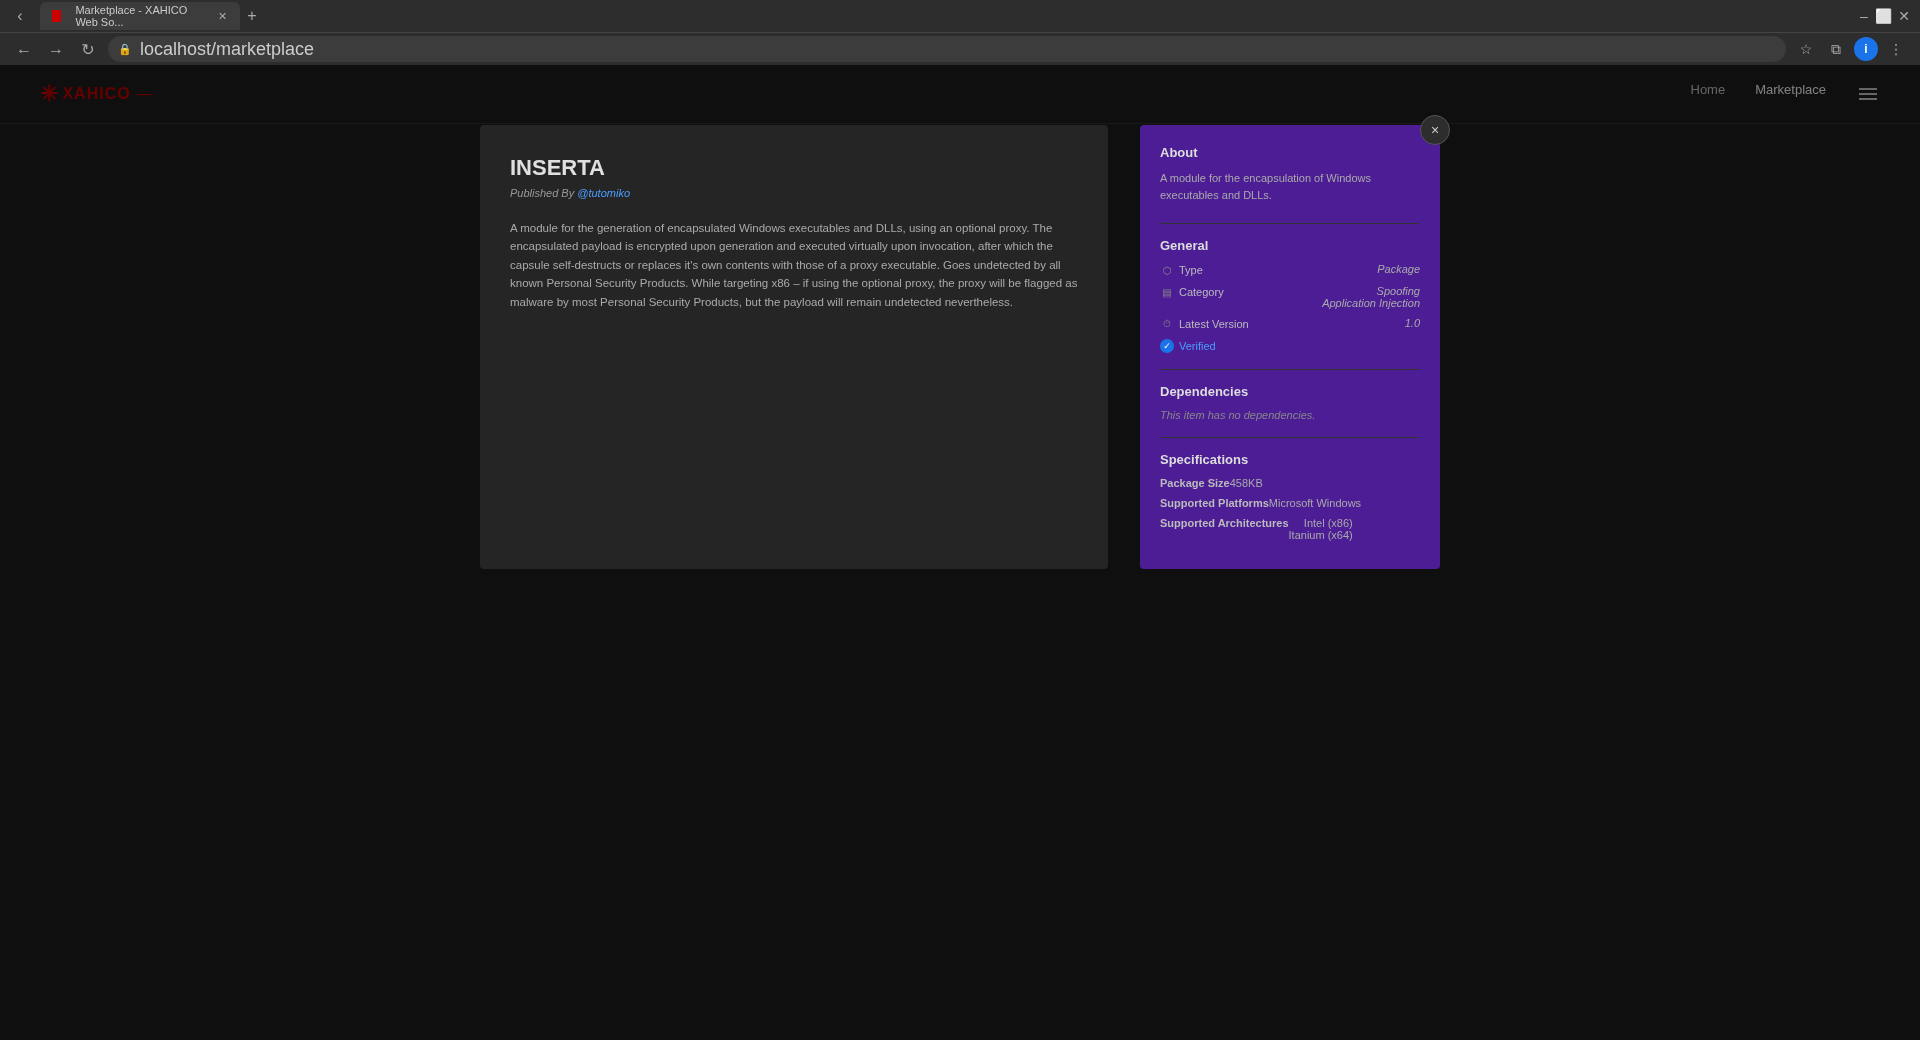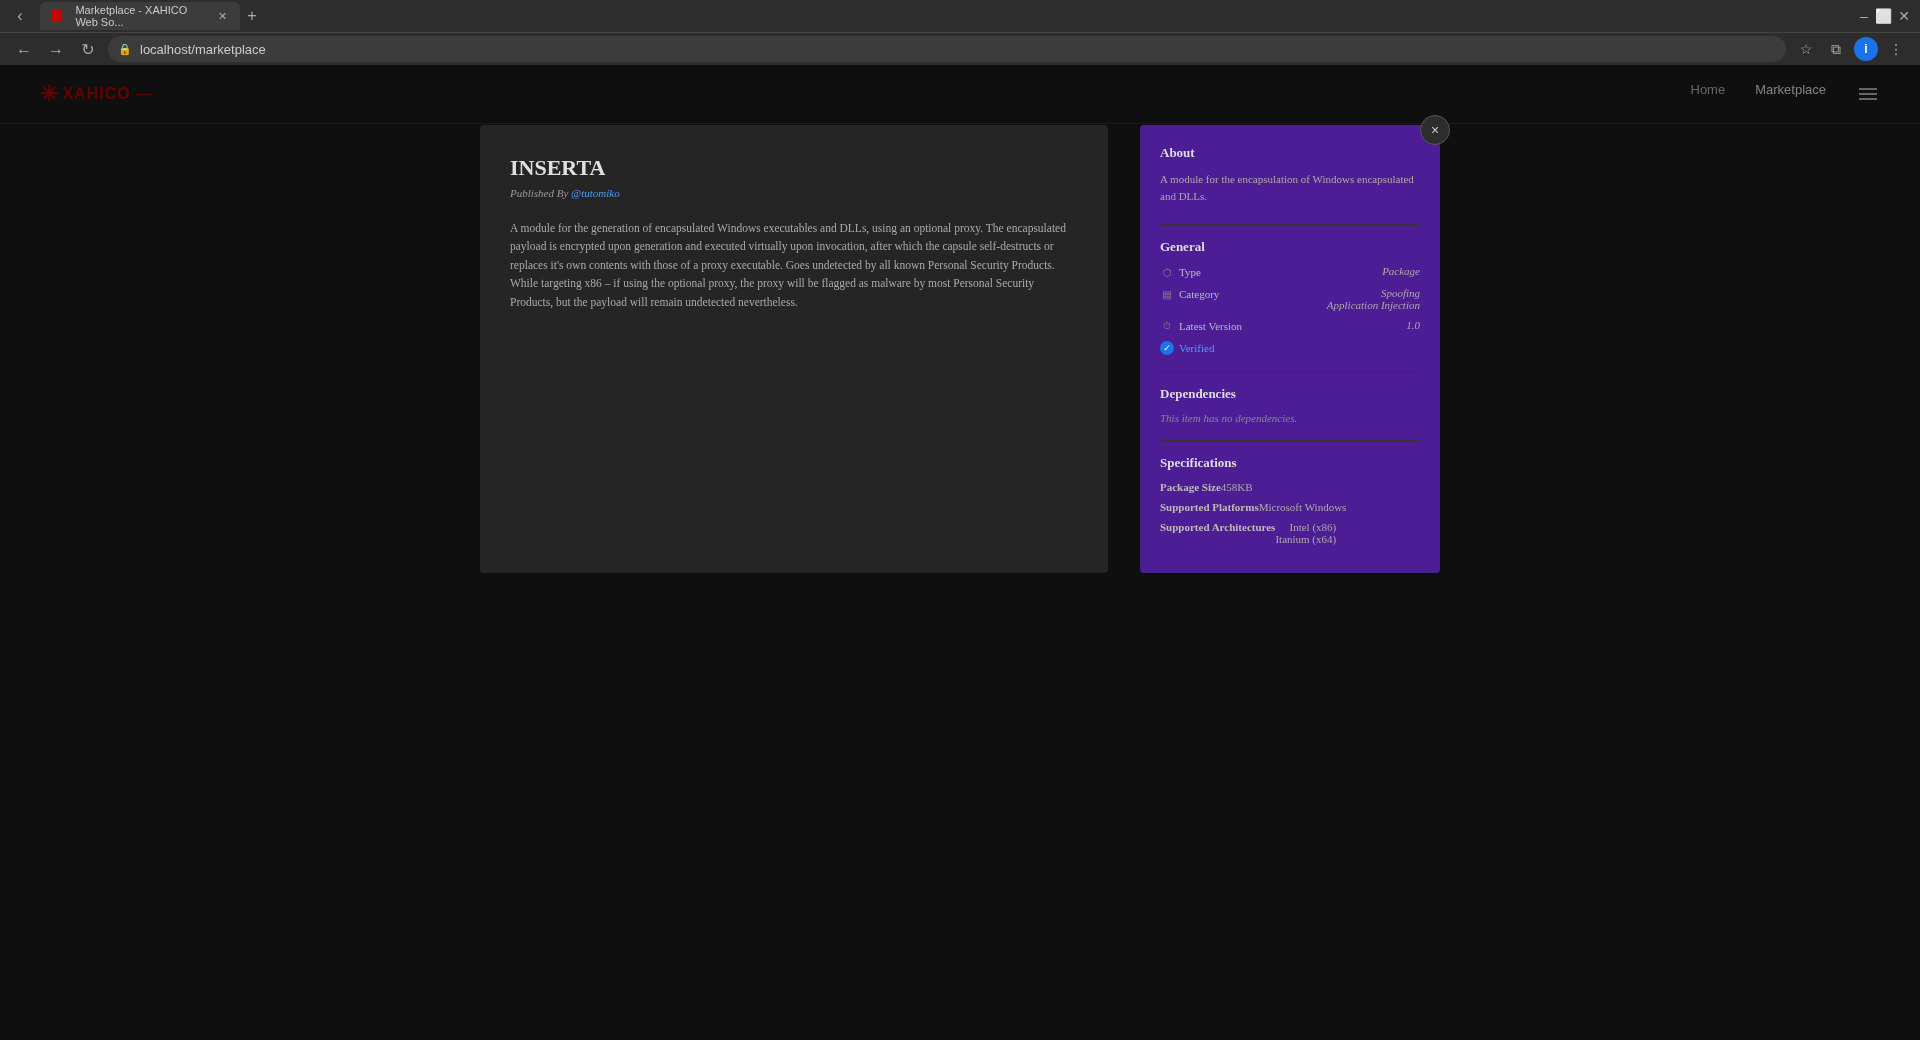--- a/index.html
+++ b/index.html
@@ -133,21 +133,21 @@
       border-radius: 50%;
     }
 
     .address-bar {
       flex: 1;
       background: #3c3c3c;
       border: none;
       border-radius: 20px;
       padding: 4px 14px 4px 32px;
       color: #ccc;
-      font-size: 13px;
+      font-size: 18px;
       outline: none;
       height: 26px;
     }
 
     .address-bar-container {
       flex: 1;
       position: relative;
       display: flex;
       align-items: center;
     }
@@ -305,21 +305,20 @@
       cursor: pointer;
       display: flex;
       align-items: center;
       justify-content: center;
       z-index: 10;
     }
 
     .modal-body {
       display: flex;
       gap: 24px;
-      font-family: Liberation Serif, serif;
     }
 
     
     .left-panel {
       flex: 1;
       background: #252525;
       padding: 30px;
       border-radius: 4px;
     }
 
@@ -535,21 +534,21 @@
           <div class="published-by">
             <span>Published By</span>
             <a href="#">@tutomiko</a>
           </div>
           <p class="description">A module for the generation of encapsulated Windows executables and DLLs, using an optional proxy. The encapsulated payload is encrypted upon generation and executed virtually upon invocation, after which the capsule self-destructs or replaces it's own contents with those of a proxy executable. Goes undetected by all known Personal Security Products. While targeting x86 – if using the optional proxy, the proxy will be flagged as malware by most Personal Security Products, but the payload will remain undetected nevertheless.</p>
         </div>
 
         <div class="right-panel">
 
           <div class="section-title">About</div>
-          <p class="about-text">A module for the encapsulation of Windows encapsulated and DLLs.</p>
+          <p class="about-text">A module for the encapsulation of Windows executables and DLLs.</p>
 
           <div class="divider"></div>
 
           <div class="section-title">General</div>
 
           <div class="info-row">
             <div class="info-label">
               <span class="info-icon">⬡</span>
               <span>Type</span>
             </div>

